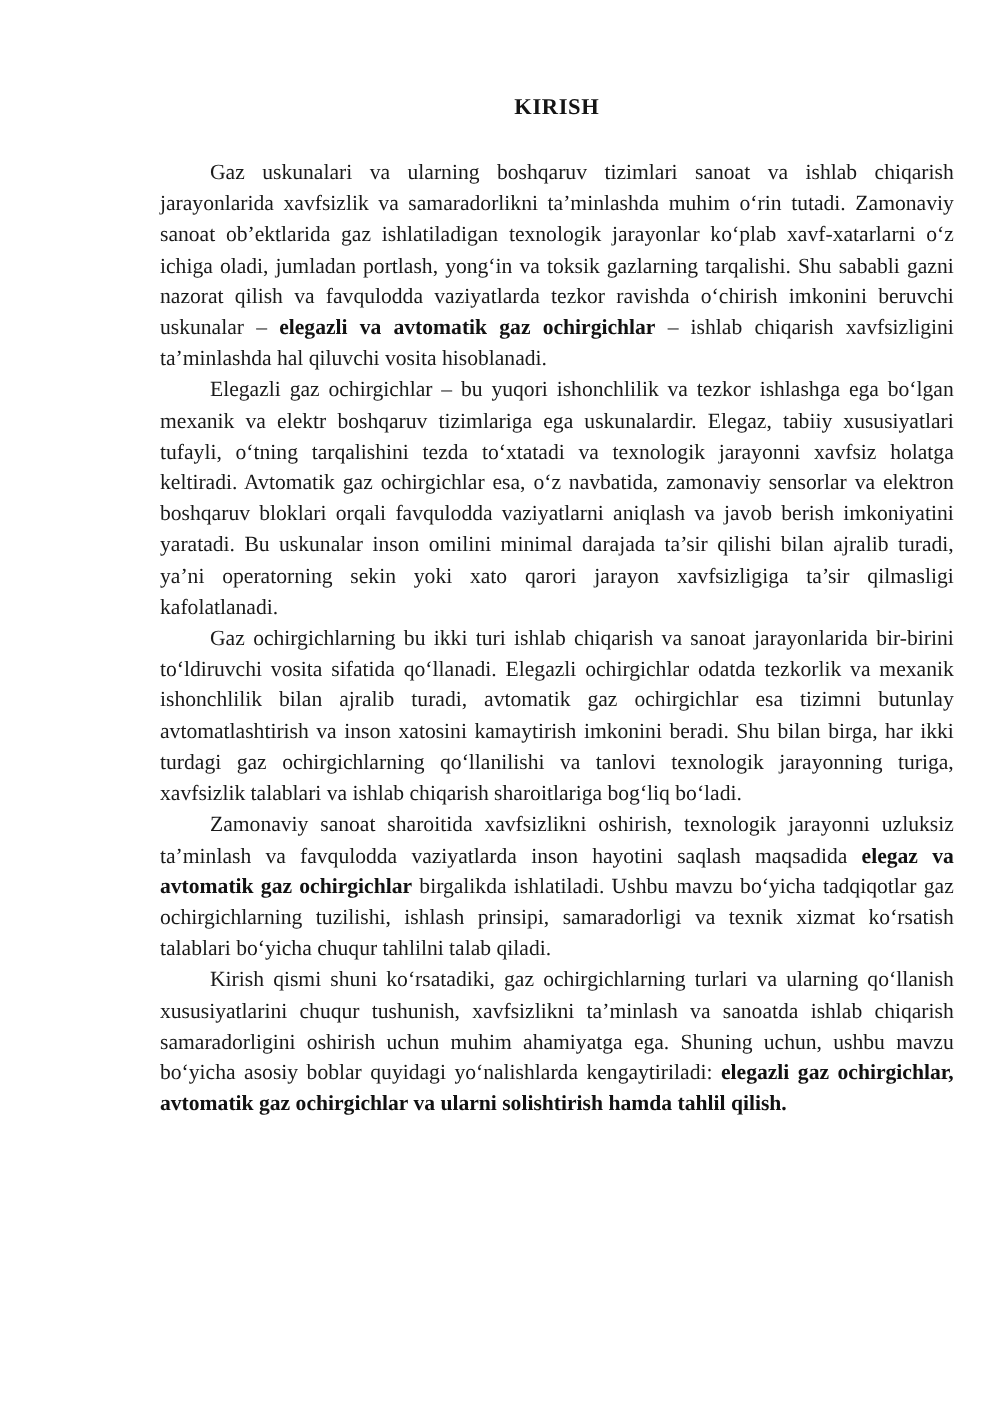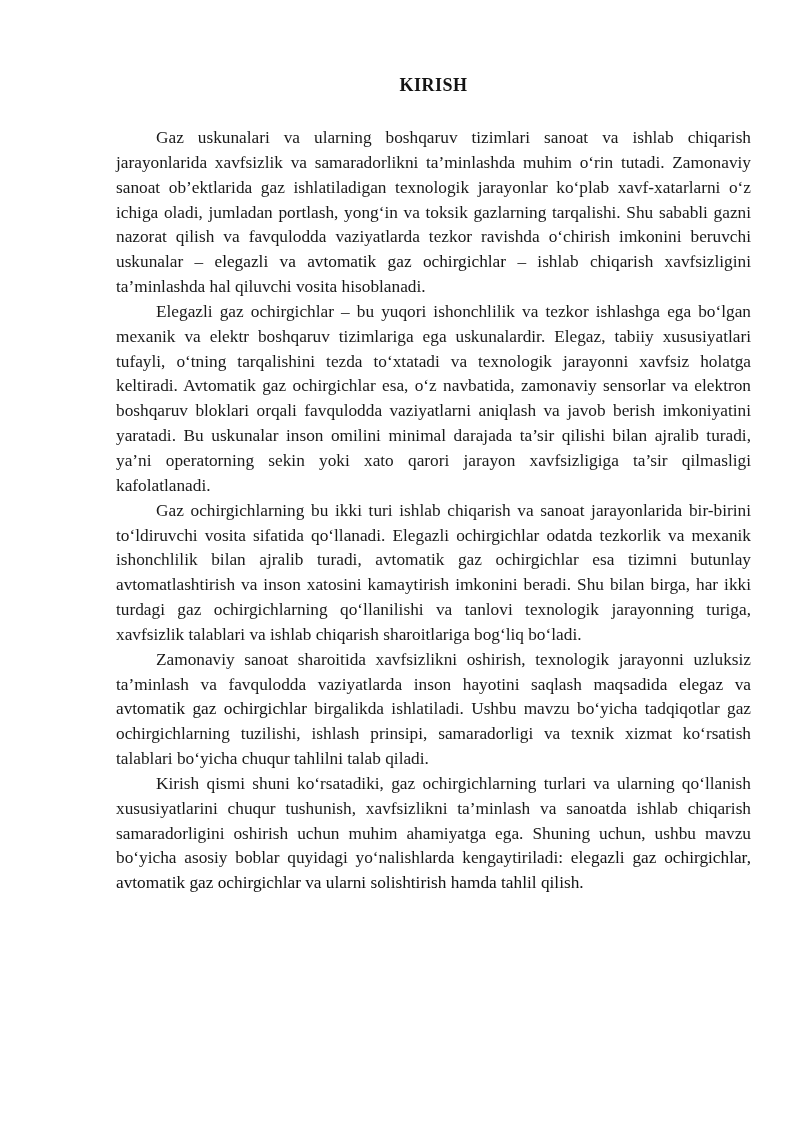--- a/index.html
+++ b/index.html
@@ -12,42 +12,42 @@
     width: 800px;
     height: 1131px;
     background: #ffffff;
     overflow: hidden;
     color: #1a1a1a;
     font-family: "Liberation Serif", "DejaVu Serif", serif;
   }
   .content {
     position: absolute;
     top: 73px;
-    left: 116px;
+    left: 128px;
     width: 635px;
   }
   .doc-title {
     margin: 0 0 28px 0;
     font-size: 18px;
     line-height: 25px;
     font-weight: bold;
     text-align: center;
     letter-spacing: 0.5px;
     color: #141414;
   }
   .para {
     margin: 0;
     font-size: 17.3px;
     line-height: 24.85px;
     text-align: justify;
     text-indent: 40px;
     color: #1a1a1a;
   }
   .para b {
-    font-weight: normal;
+    font-weight: bold;
     color: #121212;
   }
 </style>
 </head>
 <body>
 
 <div class="page">
   <div class="content">
     <h1 class="doc-title">KIRISH</h1>
     <div id="paragraphs">

